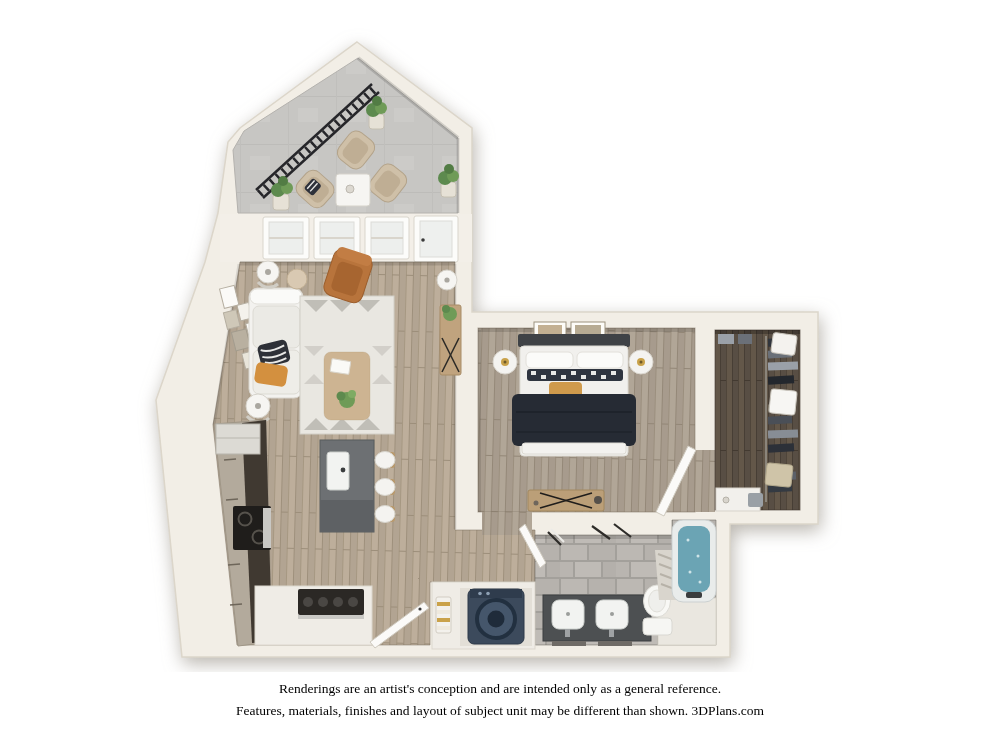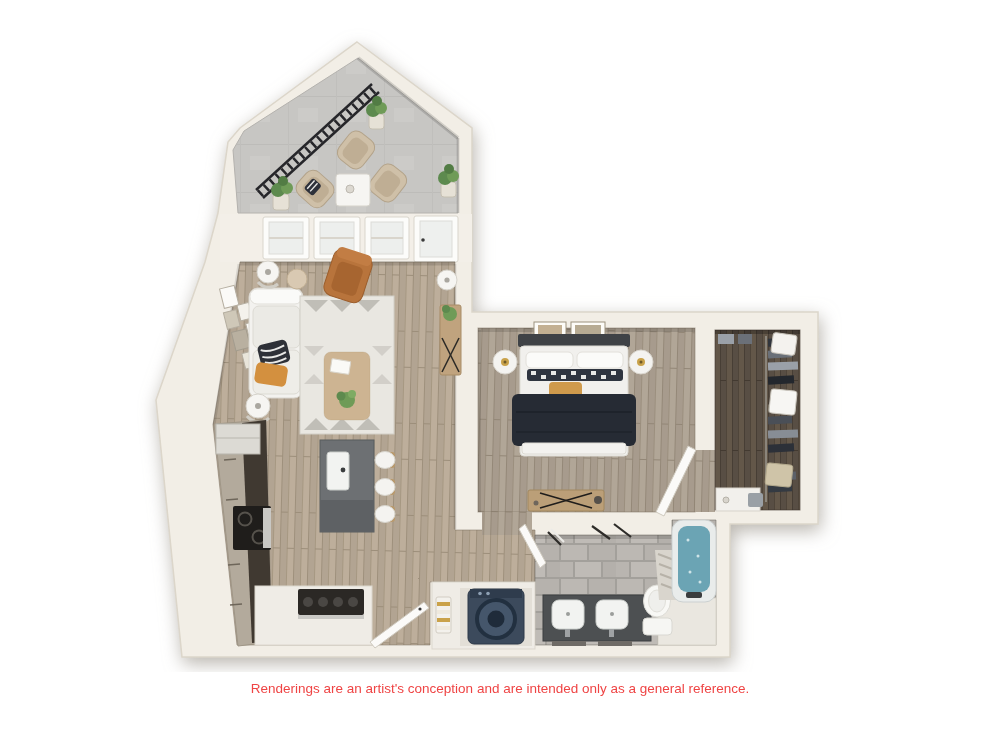--- a/index.html
+++ b/index.html
@@ -1,20 +1,20 @@
 <!DOCTYPE html>
 <html><head>
 <meta charset="utf-8">
 <style>
   html,body{margin:0;padding:0;background:#ffffff;}
   .stage{position:relative;width:1000px;height:750px;background:#ffffff;overflow:hidden;
          font-family:"Liberation Sans", sans-serif;}
   .plan-svg{position:absolute;left:0;top:0;}
-  .disclaimer{position:absolute;left:0;right:0;top:678px;text-align:center;color:#ef4444;
-              font-size:13.5px;line-height:22px;font-family:Liberation Sans, sans-serif;}
+  .disclaimer{position:absolute;left:0;right:0;top:678px;text-align:center;color:#000000;
+              font-size:13.5px;line-height:22px;font-family:Liberation Serif, serif;}
   .sil{filter:drop-shadow(2px 6px 9px rgba(130,122,110,0.55));}
 </style>
 </head>
 <body>
 
 <div class="stage">
 <svg class="plan-svg" width="1000" height="672" viewBox="0 0 1000 672" xmlns="http://www.w3.org/2000/svg">
   <defs>
     <pattern id="woodL" patternUnits="userSpaceOnUse" width="14" height="92" patternTransform="rotate(1.5)">
       <rect width="7" height="92" fill="#b2a492"></rect>
@@ -428,14 +428,15 @@
       <rect x="437" y="602" width="13" height="4" fill="#caa24a"></rect>
       <rect x="437" y="610" width="13" height="4" fill="#efe9dd"></rect>
       <rect x="437" y="618" width="13" height="4" fill="#caa24a"></rect>
       <rect x="437" y="626" width="13" height="4" fill="#efe9dd"></rect>
     </g>
   </g>
 </svg>
 
 <div class="disclaimer">
   <div>Renderings are an artist's conception and are intended only as a general reference.</div>
+  <div>Features, materials, finishes and layout of subject unit may be different than shown. 3DPlans.com</div>
 </div>
 </div>
 
 </body></html>

